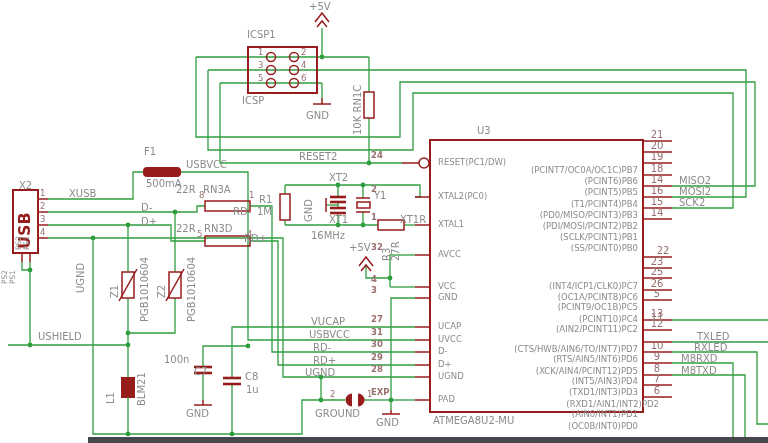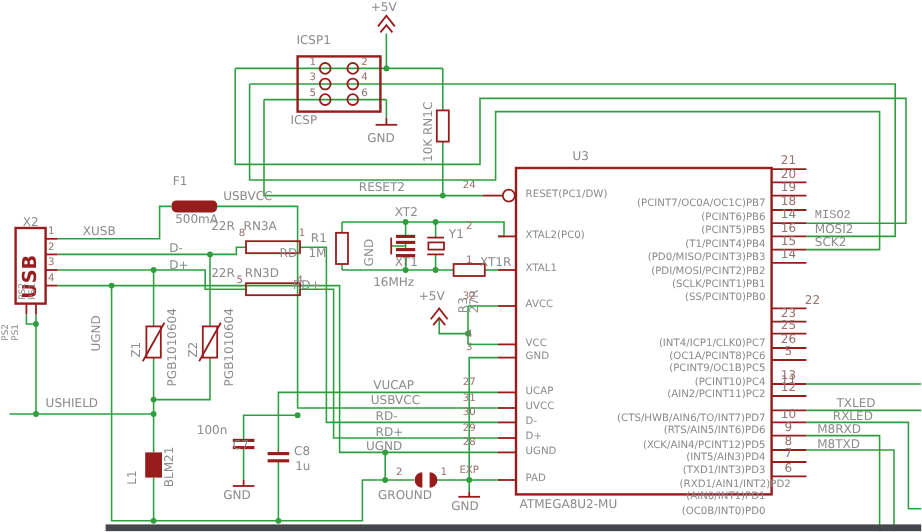--- a/index.html
+++ b/index.html
@@ -12,21 +12,21 @@
   .pb{fill:none;stroke:var(--part,#971c1c);stroke-width:2;}
   .cb{stroke:var(--part,#971c1c);stroke-width:2.6;}
   .dot{fill:var(--wire,#2f9e3f);stroke:none;}
   .lbl{position:absolute;font-size:10px;line-height:1.1;color:var(--text,#8b8b8b);
        white-space:nowrap;}
   .n{font-size:8.5px;color:var(--pinnum,#997070);}
   .r{transform:rotate(-90deg);transform-origin:0 0;}
   .rs{font-size:7.5px;transform:rotate(-90deg);transform-origin:0 0;}
   .rb{font-size:16px;font-weight:bold;color:var(--part,#971c1c);
       transform:rotate(-90deg);transform-origin:0 0;}
-  .pn-l{font-size:8.5px;color:var(--pinnum,#997070);width:40px;text-align:center;}
+  .pn-l{font-size:8.5px;color:var(--pinnum,#997070);width:40px;text-align:left;font-weight:bold;}
   .pn-r{font-size:10px;color:var(--pinnum,#997070);width:22px;text-align:center;}
   .nm-l{font-size:8.5px;}
   .nm-r{font-size:8.5px;width:198px;text-align:right;margin-top:30px;}
   #bottombar{position:absolute;left:88px;top:437px;width:680px;height:6px;
              background:#45474c;}
 </style>
 </head>
 <body>
 
 <div id="stage">
@@ -310,21 +310,21 @@
       <div class="lbl" style="left: 349px; top: 242px;">+5V</div>
       <div class="lbl" style="left: 311px; top: 316px;">VUCAP</div>
       <div class="lbl" style="left: 309px; top: 329px;">USBVCC</div>
       <div class="lbl" style="left: 313px; top: 342px;">RD-</div>
       <div class="lbl" style="left: 313px; top: 355px;">RD+</div>
       <div class="lbl" style="left: 305px; top: 367px;">UGND</div>
       <div class="lbl" style="left: 315px; top: 408px;">GROUND</div>
       <div class="lbl n" style="left: 330px; top: 390px;">2</div>
       <div class="lbl n" style="left: 367px; top: 390px;">1</div>
       <div class="lbl" style="left: 376px; top: 417px;">GND</div>
-      <div class="lbl" style="left: 679px; top: 175px; font-family: Liberation Mono, monospace;">MISO2</div>
+      <div class="lbl" style="left: 679px; top: 175px;">MISO2</div>
       <div class="lbl" style="left: 679px; top: 186px;">MOSI2</div>
       <div class="lbl" style="left: 679px; top: 197px;">SCK2</div>
       <div class="lbl" style="left: 697px; top: 331px;">TXLED</div>
       <div class="lbl" style="left: 694px; top: 342px;">RXLED</div>
       <div class="lbl" style="left: 681px; top: 353px;">M8RXD</div>
       <div class="lbl" style="left: 681px; top: 365px;">M8TXD</div>
       <div class="lbl n" style="left: 258px; top: 48px;">1</div>
       <div class="lbl n" style="left: 301px; top: 48px;">2</div>
       <div class="lbl n" style="left: 258px; top: 61px;">3</div>
       <div class="lbl n" style="left: 301px; top: 61px;">4</div>
@@ -365,21 +365,21 @@
       <div class="lbl pn-r" style="left: 646px; top: 163px;">18</div>
       <div class="lbl nm-r" style="left: 440px; top: 170px;">(T1/PCINT4)PB4</div>
       <div class="lbl pn-r" style="left: 646px; top: 174px;">14</div>
       <div class="lbl nm-r" style="left: 440px; top: 181px;">(PD0/MISO/PCINT3)PB3</div>
       <div class="lbl pn-r" style="left: 646px; top: 185px;">16</div>
       <div class="lbl nm-r" style="left: 440px; top: 192px;">(PDI/MOSI/PCINT2)PB2</div>
       <div class="lbl pn-r" style="left: 646px; top: 196px;">15</div>
       <div class="lbl nm-r" style="left: 440px; top: 203px;">(SCLK/PCINT1)PB1</div>
       <div class="lbl pn-r" style="left: 646px; top: 207px;">14</div>
       <div class="lbl nm-r" style="left: 440px; top: 214px;">(SS/PCINT0)PB0</div>
-      <div class="lbl pn-r" style="left: 666px; top: 245px;">22</div>
+      <div class="lbl pn-r" style="left: 652px; top: 245px;">22</div>
       <div class="lbl nm-r" style="left: 440px; top: 252px;">(INT4/ICP1/CLK0)PC7</div>
       <div class="lbl pn-r" style="left: 646px; top: 256px;">23</div>
       <div class="lbl nm-r" style="left: 440px; top: 263px;">(OC1A/PCINT8)PC6</div>
       <div class="lbl pn-r" style="left: 646px; top: 266px;">25</div>
       <div class="lbl nm-r" style="left: 440px; top: 273px;">(PCINT9/OC1B)PC5</div>
       <div class="lbl pn-r" style="left: 646px; top: 278px;">26</div>
       <div class="lbl nm-r" style="left: 440px; top: 285px;">(PCINT10)PC4</div>
       <div class="lbl pn-r" style="left: 646px; top: 288px;">5</div>
       <div class="lbl nm-r" style="left: 440px; top: 295px;">(AIN2/PCINT11)PC2</div>
       <div class="lbl pn-r" style="left: 646px; top: 308px;">13</div>

